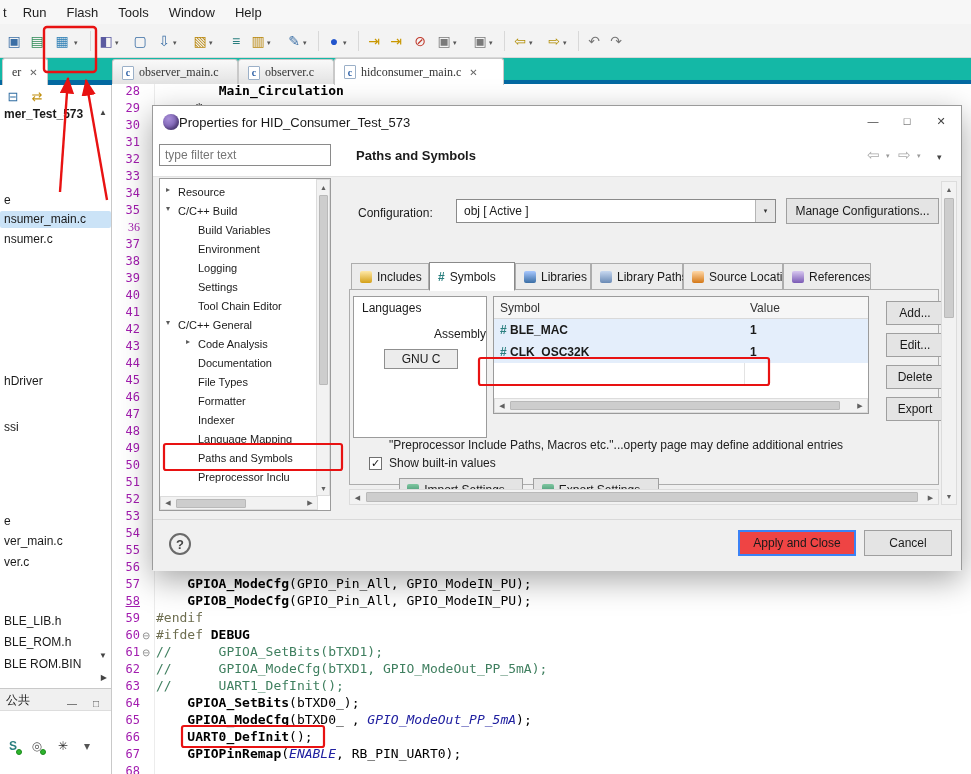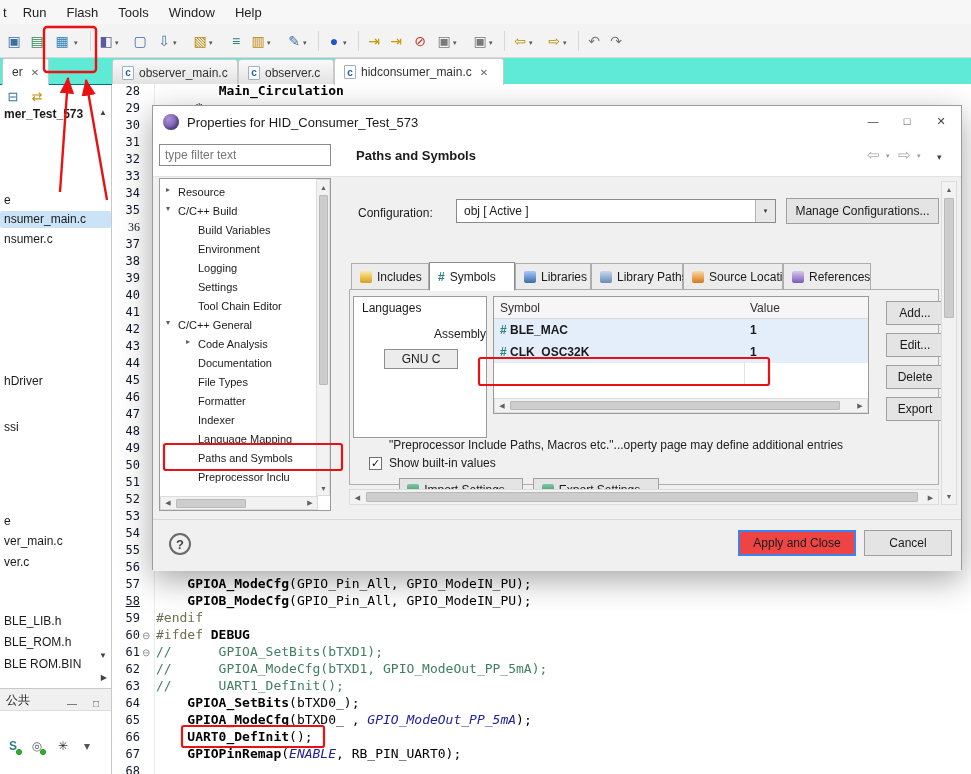--- a/index.html
+++ b/index.html
@@ -11,21 +11,21 @@
   .menubar span { padding:0 10px; }
   .menubar span:first-child { padding:0 6px 0 3px; }
 
   
   .toolbar { position:absolute; left:0; top:24px; width:100%; height:34px; background:#f3f3f3; border-bottom:1px solid #d8d8d8; }
   .tbi { position:absolute; top:7px; width:20px; height:20px; display:flex; align-items:center; justify-content:center; font-size:14px; border-radius:3px; }
   .tbc { position:absolute; top:15px; font-size:7px; color:#555; }
   .tsep { position:absolute; top:7px; width:1px; height:20px; background:#d8d8d8; }
 
   
-  .tabbar { position:absolute; left:0; top:58px; width:100%; height:27px; background:#5eead4; border-bottom:1px solid #0369a1; }
+  .tabbar { position:absolute; left:0; top:58px; width:100%; height:27px; background:#14b8a6; border-bottom:5px solid #0369a1;font-family:Liberation Serif, serif; }
   .tab { position:absolute; top:1px; height:26px; display:flex; align-items:center; gap:5px; padding:0 9px; font-size:12px; color:#333; background:linear-gradient(#f9f9f9,#e2e2e2); border:1px solid #c9c9c9; border-bottom:none; border-radius:3px 3px 0 0; white-space:nowrap; }
   .tab.active { background:#fff; top:0; height:27px; z-index:2; }
   .fico { width:12px; height:14px; background:#fff; border:1px solid #9bb0c8; font-size:10px; font-weight:bold; color:#2b5fa5; display:flex; align-items:center; justify-content:center; border-radius:1px; flex:none; }
   .tclose { font-size:10px; color:#666; margin-left:3px; }
 
   
   .explorer { position:absolute; left:0; top:85px; width:112px; height:603px; background:#fff; border-right:1px solid #c9c9c9; overflow:hidden; }
   .exp-item { position:absolute; left:0; height:17px; line-height:17px; font-size:12px; white-space:nowrap; padding-left:4px; }
   .exp-item.sel { background:#cbe3f7; width:100%; border-radius:2px; }
   .exp-item.proj { font-weight:bold; }
@@ -35,32 +35,32 @@
   
   .bpanel { position:absolute; left:0; top:688px; width:112px; height:86px; background:#fff; border-top:1px solid #c9c9c9; border-right:1px solid #c9c9c9; }
   .bpanel .hd { position:absolute; left:0; top:0; width:100%; height:22px; background:#f0f0f0; border-bottom:1px solid #ddd; font-size:12px; line-height:22px; padding-left:6px; }
   .bpanel .ctl { position:absolute; top:4px; font-size:10px; color:#555; }
   .bico { position:absolute; width:18px; height:18px; display:flex; align-items:center; justify-content:center; font-size:12px; }
   .gdot { position:absolute; right:0; bottom:0; width:6px; height:6px; border-radius:50%; background:#2db52d; border:1px solid #1d8a1d; }
 
   
   .editor { position:absolute; left:112px; top:84px; width:859px; height:690px; background:#fff; overflow:hidden; }
   .gutline { position:absolute; left:42px; top:0; width:1px; height:100%; background:#ececec; }
-  .gut { position:absolute; left:0; width:28px; text-align:right; font:12px "DejaVu Sans Mono",monospace; color:#0f172a; height:17px; line-height:17px; }
+  .gut { position:absolute; left:0; width:28px; text-align:right; font:12px "DejaVu Sans Mono",monospace; color:#a21caf; height:17px; line-height:17px; }
   .fold { position:absolute; left:30px; width:12px; font-size:10px; color:#888; height:17px; line-height:17px; }
   .cl { position:absolute; left:44px; height:17px; line-height:17px; font:13px "DejaVu Sans Mono",monospace; white-space:pre; color:#000; }
   .fn { font-weight:bold; }
   .dir { color:#6e6e50; }
   .kwb { font-weight:bold; color:#000; }
   .cm { color:#3f7f5f; }
   .mac { color:#2020a0; font-style:italic; }
 
   
   .dialog { position:absolute; left:152px; top:105px; width:810px; height:465px; background:#f0f0f0; border:1px solid #9b9b9b; box-shadow:0 10px 30px rgba(0,0,0,.35); z-index:10; font-size:12px; }
-  .dlg-title { position:absolute; left:0; top:0; width:100%; height:32px; background:#fff; display:flex; align-items:center; padding-left:10px; gap:8px; font-size:13px; }
+  .dlg-title { position:absolute; left:0; top:0; width:100%; height:32px; background:#fff; display:flex; align-items:center; padding-left:10px; font-size:13px; }
   .dlg-ico { width:16px; height:16px; border-radius:50%; background:radial-gradient(circle at 35% 30%, #a88fd8, #5b3f96); box-shadow:inset -2px -2px 3px rgba(0,0,0,.3); flex:none; }
   .win-btn { position:absolute; top:2px; width:32px; height:26px; display:flex; align-items:center; justify-content:center; color:#444; font-size:11px; }
   .banner { position:absolute; left:0; top:32px; width:100%; height:39px; background:#fff; border-bottom:1px solid #e3e3e3; }
   .filter { position:absolute; left:6px; top:6px; width:172px; height:22px; border:1px solid #8a8a8a; background:#fff; font-size:12px; padding:0 5px; color:#333; font-family:"Liberation Sans",sans-serif; }
   .dlg-header { position:absolute; left:203px; top:10px; font-weight:bold; font-size:13px; }
   .nava { position:absolute; top:8px; color:#a9a9a9; font-size:15px; }
   .navc { position:absolute; top:14px; color:#9a9a9a; font-size:7px; }
 
   .tree { position:absolute; left:6px; top:72px; width:172px; height:333px; background:#fff; border:1px solid #9b9b9b; overflow:hidden; }
   .titem { position:absolute; height:18px; line-height:18px; font-size:11px; white-space:nowrap; }

